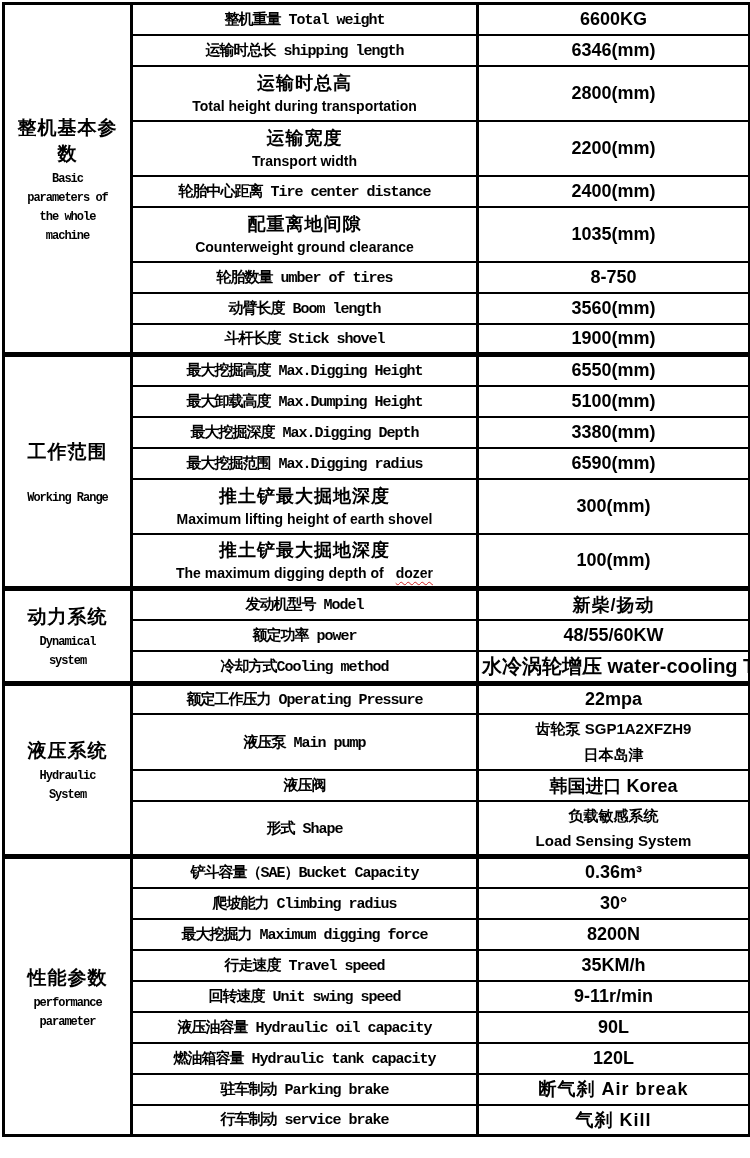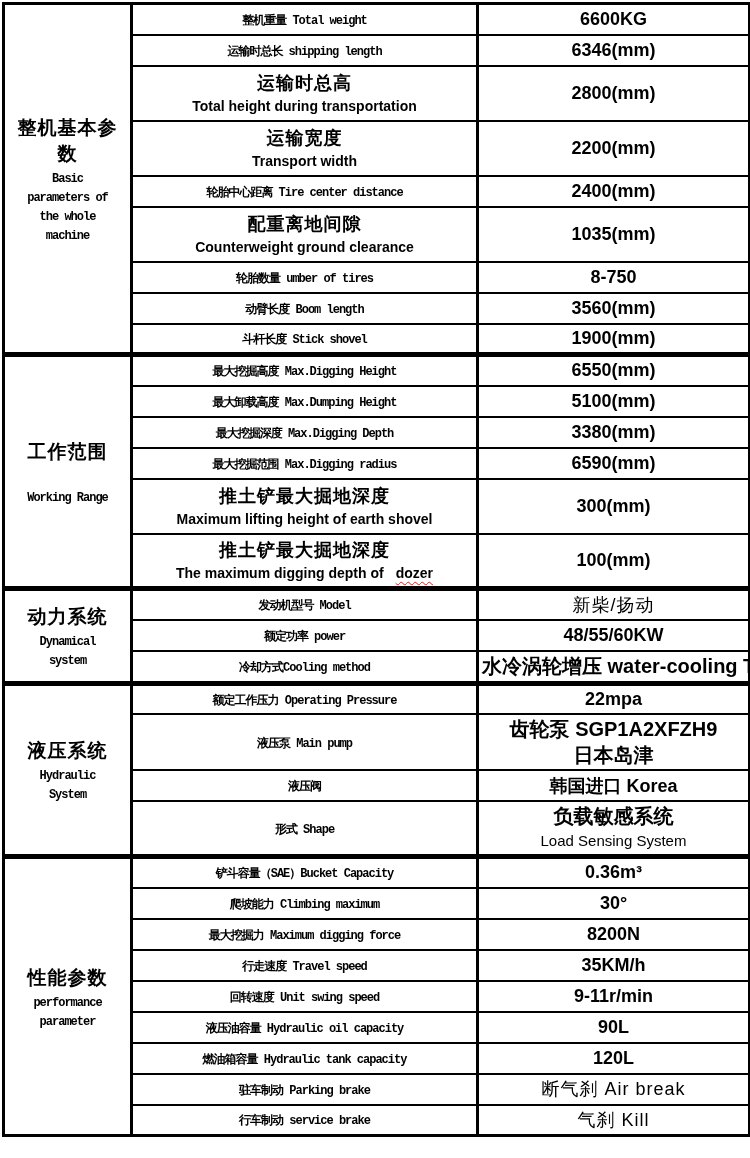--- a/index.html
+++ b/index.html
@@ -9,30 +9,30 @@
   td.p,td.v{border-left:3px solid #000}
   tr.h1{height:31px}
   tr.h2{height:55px}
   tr.sb>td{border-top:5px solid #000}
   
   .cwrap{display:flex;flex-direction:column;align-items:center;justify-content:space-between;gap:5px}
   .cwrap.gap{gap:26px}
   .czh{font-size:19px;font-weight:700;letter-spacing:1px}
   .cen{font-family:"Liberation Mono","DejaVu Sans Mono",monospace;font-weight:700;font-size:12px;letter-spacing:-1px;white-space:nowrap}
   
-  .lbl{font-family:"Liberation Mono","DejaVu Sans Mono",monospace;font-weight:700;font-size:12px;letter-spacing:-1px;white-space:nowrap}
+  .lbl{font-family:"Liberation Mono","DejaVu Sans Mono",monospace;font-weight:700;font-size:15px;letter-spacing:-1px;white-space:nowrap}
   .zh2{font-size:18px;font-weight:700;line-height:26px;letter-spacing:1px}
   .en2{font-size:14px;font-weight:700;line-height:21px;letter-spacing:0}
   .sq{text-decoration-line:underline;text-decoration-style:wavy;text-decoration-color:#cc2222;text-decoration-thickness:1px;text-underline-offset:3px;margin-left:12px}
   
   .val{font-weight:700;font-size:18px}
-  .vzh{font-weight:400;font-size:18px;letter-spacing:1px}
+  .vzh{font-weight:700;font-size:18px;letter-spacing:1px}
   .vsm{font-weight:700;font-size:20px;white-space:nowrap}
-  .v2a{font-weight:700;font-size:20px;line-height:26px}
-  .v2b{font-weight:400;font-size:15px;line-height:24px}
+  .v2a{font-weight:700;font-size:15px;line-height:26px}
+  .v2b{font-weight:700;font-size:15px;line-height:24px}
 </style>
 </head>
 <body>
 
 <table class="spec">
   <colgroup>
       <col style="width:128px">
       <col style="width:346px">
       <col style="width:272px">
     </colgroup>
@@ -185,21 +185,21 @@
       <div class="cwrap">
         <div class="czh">性能参数</div>
         <div class="cen">performance</div>
         <div class="cen">parameter</div>
       </div>
     </td>
     <td class="p"><span class="lbl">铲斗容量（SAE）Bucket Capacity</span></td>
     <td class="v"><span class="val">0.36m³</span></td>
   </tr>
   <tr class="h1">
-    <td class="p"><span class="lbl">爬坡能力 Climbing maximum</span></td>
+    <td class="p"><span class="lbl">爬坡能力 Climbing radius</span></td>
     <td class="v"><span class="val">30°</span></td>
   </tr>
   <tr class="h1">
     <td class="p"><span class="lbl">最大挖掘力 Maximum digging force</span></td>
     <td class="v"><span class="val">8200N</span></td>
   </tr>
   <tr class="h1">
     <td class="p"><span class="lbl">行走速度 Travel speed</span></td>
     <td class="v"><span class="val">35KM/h</span></td>
   </tr>

